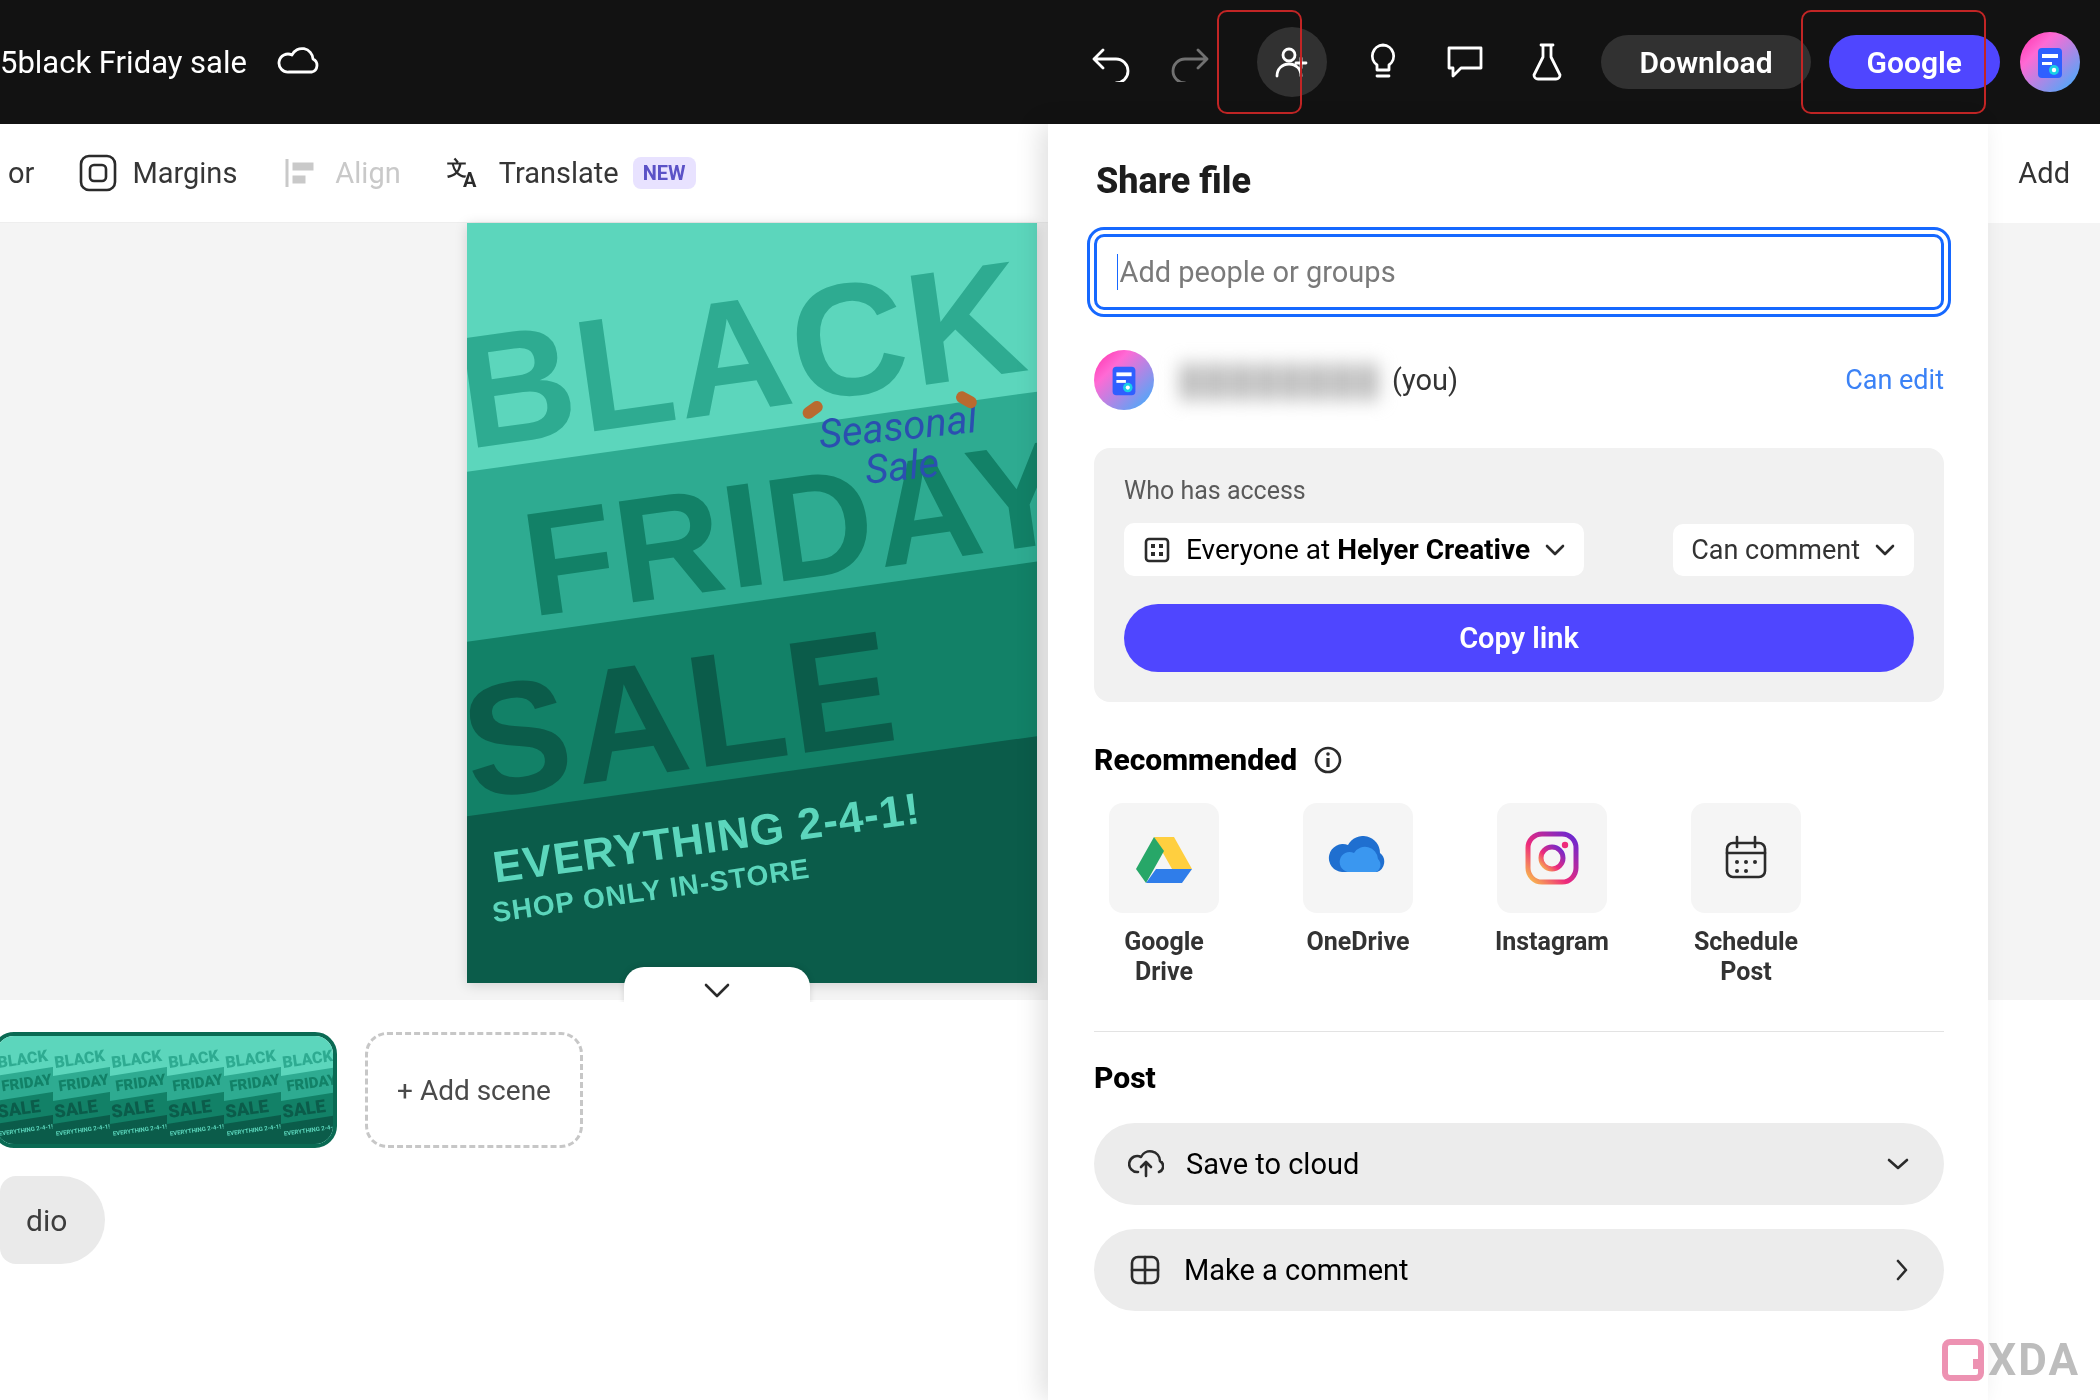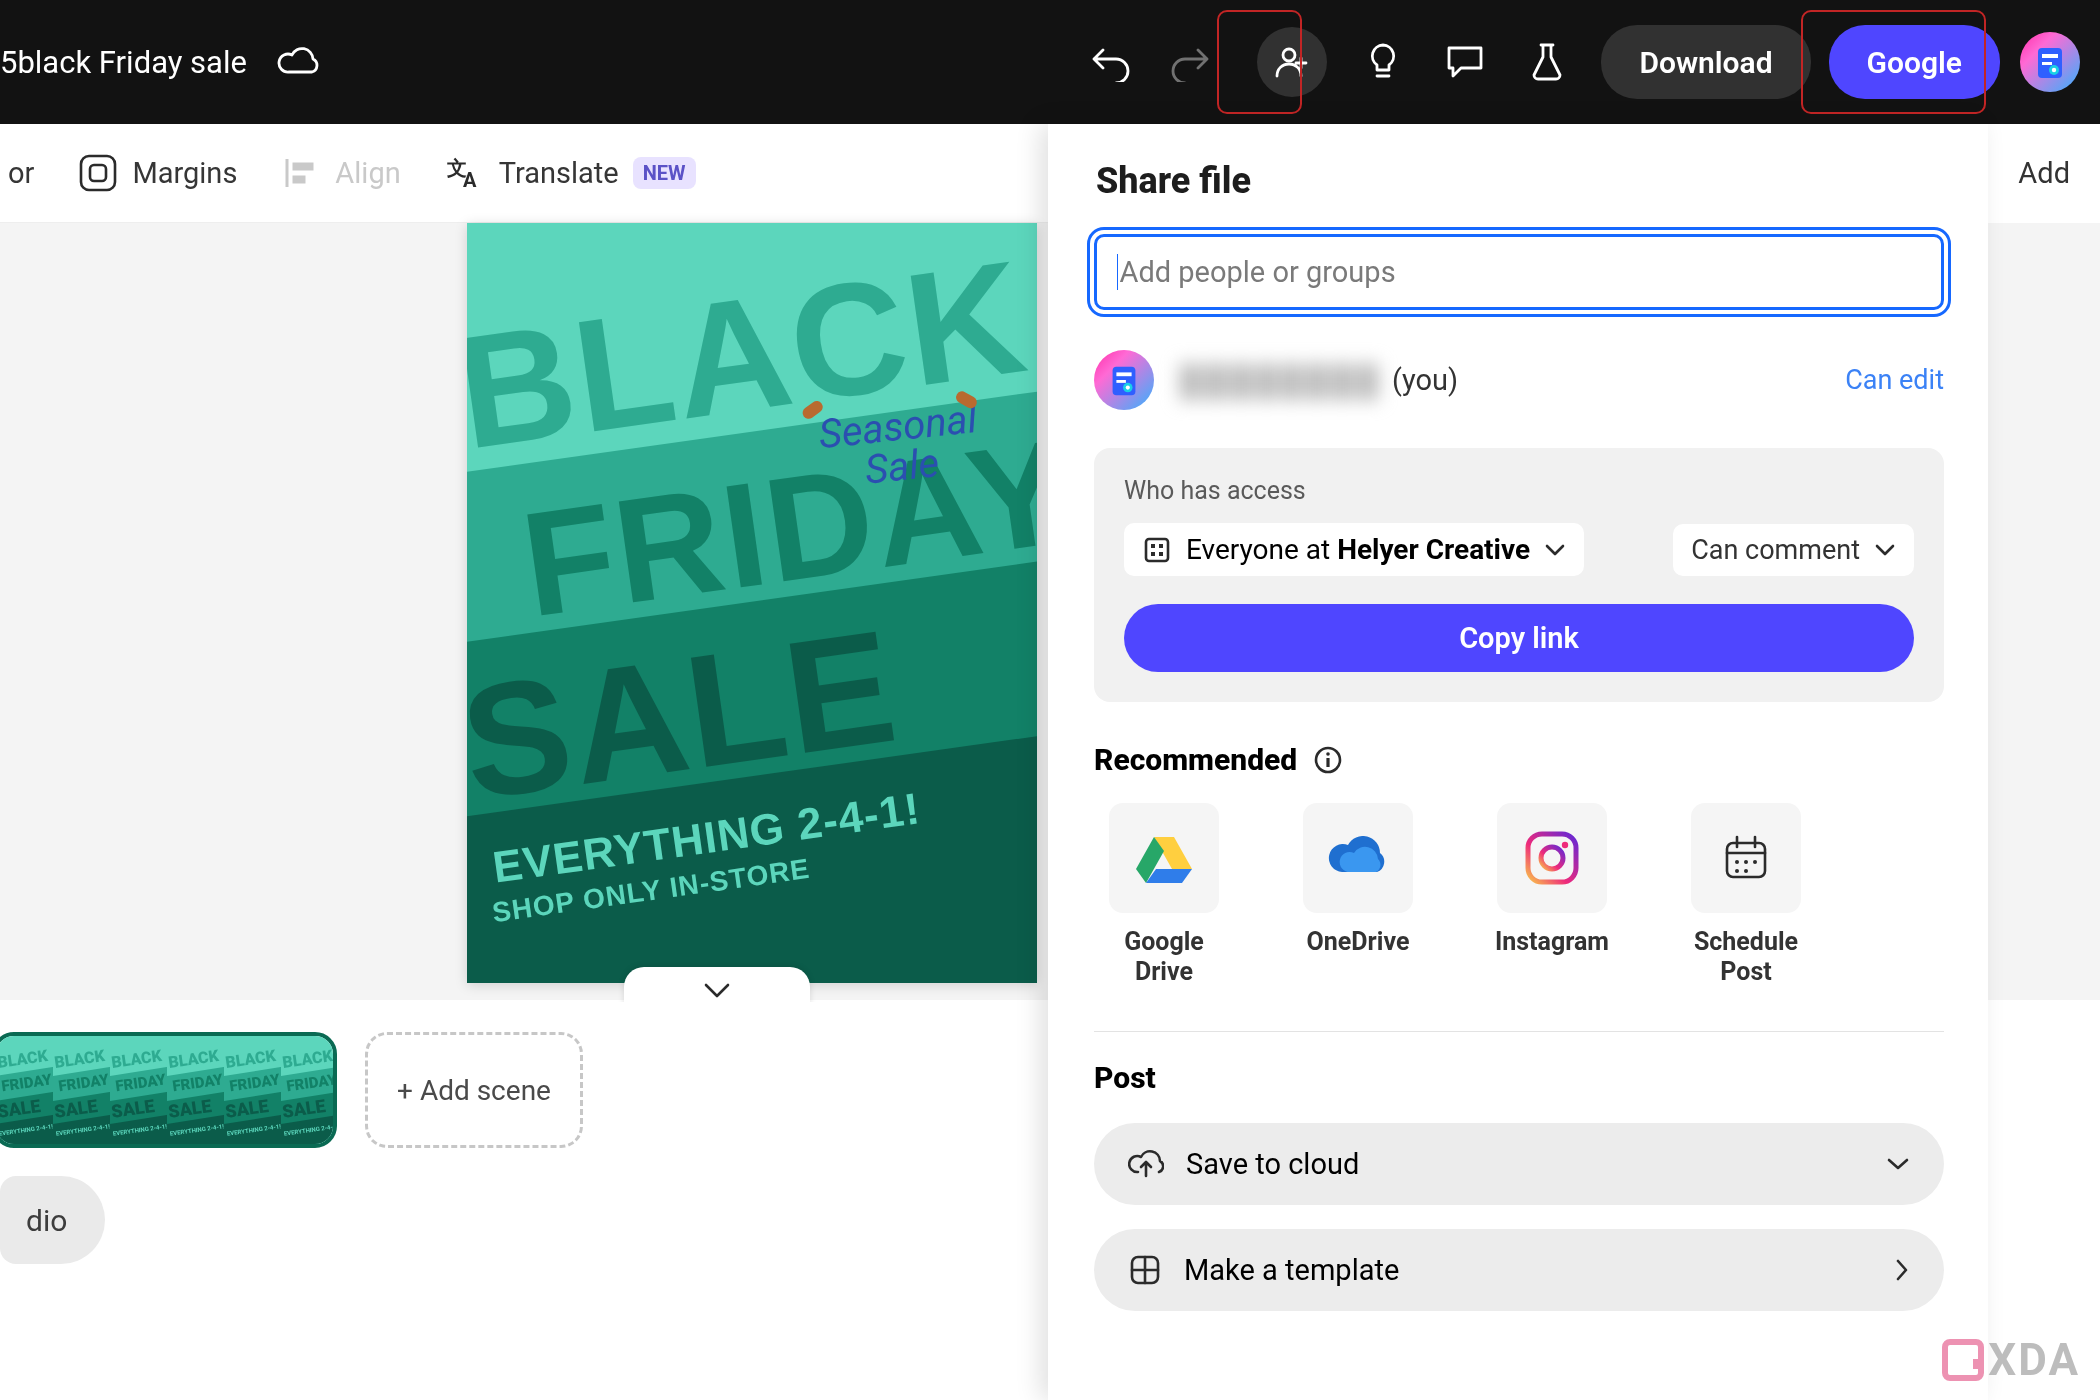--- a/index.html
+++ b/index.html
@@ -26,21 +26,21 @@
   .app{position:relative;width:2100px;height:1400px;}
   
   .topbar{position:absolute;top:0;left:0;right:0;height:124px;background:var(--black);display:flex;align-items:center;color:#fff;padding:0 20px 0 0;}
   .doc-title{font-size:31px;font-weight:400;margin-left:0;white-space:nowrap;}
   .cloud-icon{margin-left:30px;}
   .spacer{flex:1;}
   .history{display:flex;align-items:center;gap:35px;margin-right:45px;}
   .icon-btn{display:flex;align-items:center;justify-content:center;width:52px;height:52px;border-radius:50%;}
   .icon-row{display:flex;align-items:center;gap:30px;}
   .icon-btn.filled{background:#313131;width:70px;height:70px;border-radius:50%;}
-  .pill{display:flex;align-items:center;justify-content:center;height:74px;border-radius:36px;font-size:30px;font-weight:600;padding:16px 38px;}
+  .pill{display:flex;align-items:center;justify-content:center;height:54px;border-radius:36px;font-size:30px;font-weight:600;padding:16px 38px;}
   .pill.download{background:#313131;color:#fff;margin:0 18px 0 28px;}
   .pill.share{background:var(--blue);color:#fff;margin-right:20px;}
   .avatar{width:60px;height:60px;border-radius:50%;overflow:hidden;}
   .avatar.grad{background:linear-gradient(135deg,#ff2ea8 0%,#ff6ad5 30%,#32b2ff 100%);}
   .avatar-inner{width:100%;height:100%;display:flex;align-items:center;justify-content:center;}
   .hl-box{position:absolute;border:2px solid #c22525;border-radius:10px;}
   .hl1{top:10px;left:1217px;width:85px;height:104px;}
   .hl2{top:10px;left:1801px;width:185px;height:104px;}
 
   
@@ -434,21 +434,21 @@
               <path class="stroke-b" d="M3 4l9 8 9-8"></path>
             </svg>
           </span>
       </div>
 
       <div class="post-row">
         <svg width="34" height="34" viewBox="0 0 34 34">
             <rect x="4" y="4" width="26" height="26" rx="6" class="stroke-b"></rect>
             <path class="stroke-b" d="M17 4v26M4 17h26"></path>
           </svg>
-        <span>Make a template</span>
+        <span>Make a comment</span>
         <span class="chev">
             <svg width="16" height="24" viewBox="0 0 16 24">
               <path class="stroke-b" d="M4 3l8 9-8 9"></path>
             </svg>
           </span>
       </div>
     </div>
   </div>
 
   <div class="xda">

